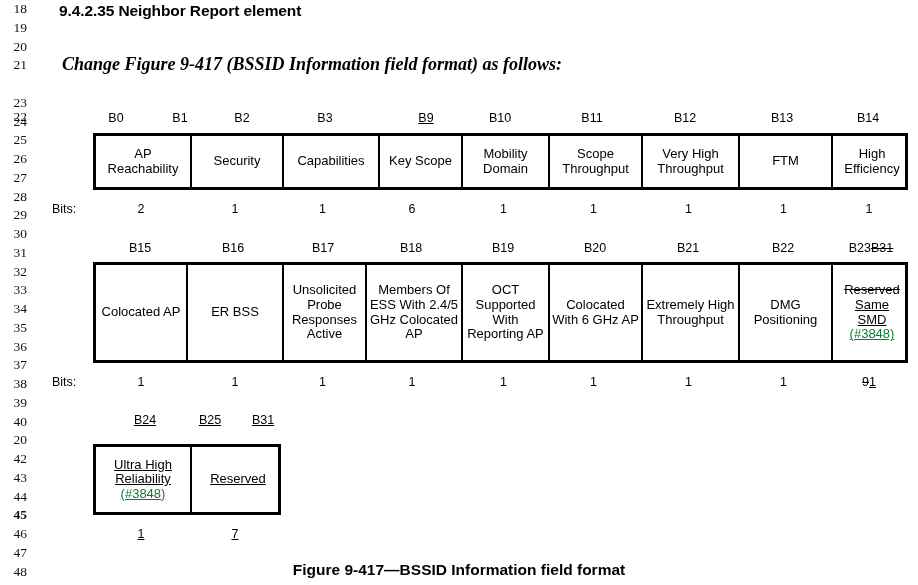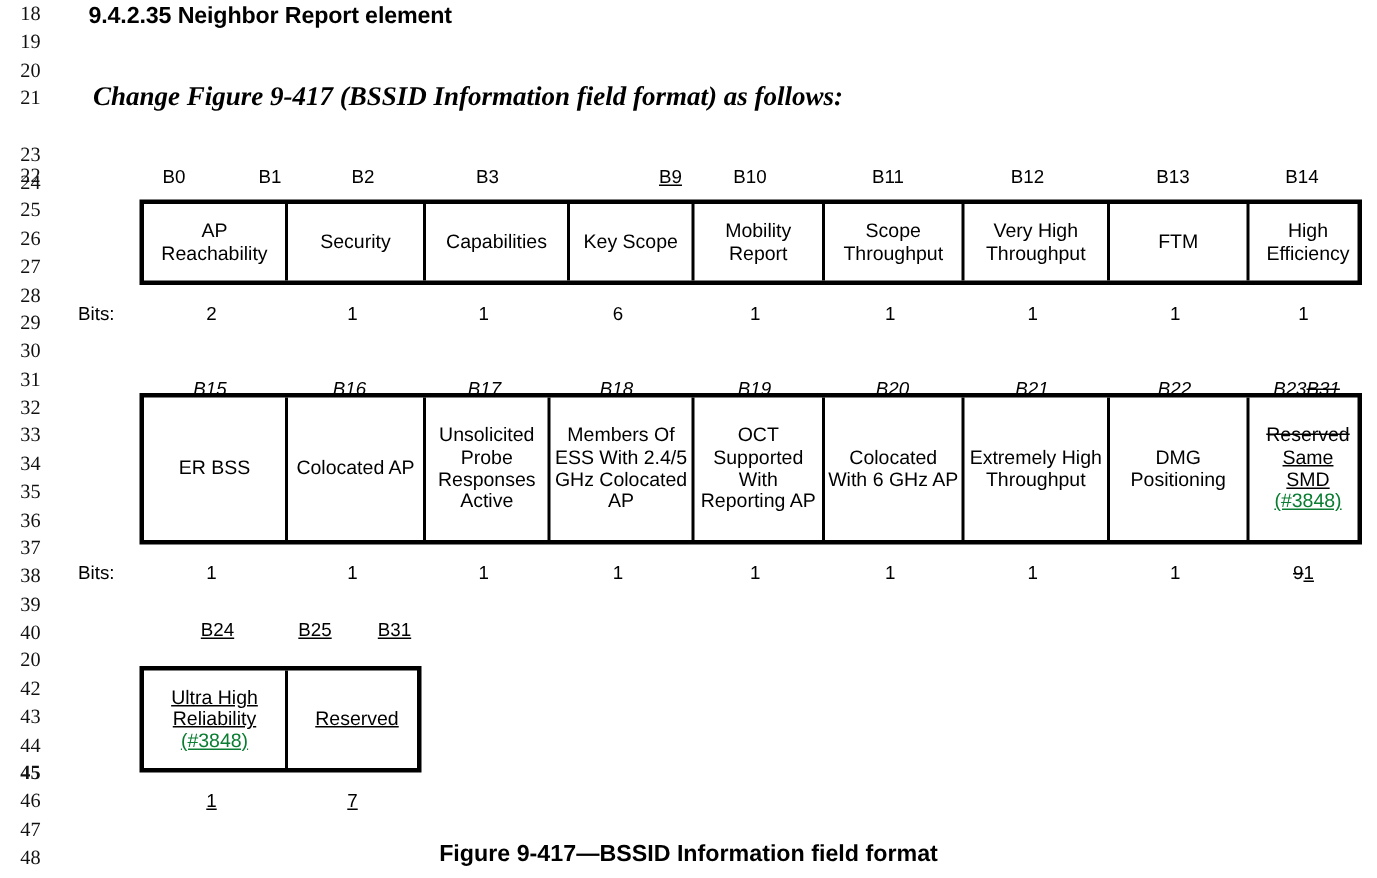--- a/index.html
+++ b/index.html
@@ -124,21 +124,21 @@
 <div id="sec-heading">9.4.2.35 Neighbor Report element</div>
 
 <div id="change-note">Change Figure 9-417 (BSSID Information field format) as follows:</div>
 
 <div class="bitlabels" id="row1-labels" style="left: 0px; top: 110px; width: 918px;">
     <span class="bl" style="left: 96px; width: 40px;">B0</span>
     <span class="bl" style="left: 160px; width: 40px;">B1</span>
     <span class="bl" style="left: 222px; width: 40px;">B2</span>
     <span class="bl" style="left: 305px; width: 40px;">B3</span>
     <span class="bl" style="left: 352px; width: 40px; margin-top: 43px;">B4</span>
-    <span class="bl" style="left: 427px; width: 40px; text-decoration: underline;">B9</span>
+    <span class="bl" style="left: 406px; width: 40px; text-decoration: underline;">B9</span>
     <span class="bl" style="left: 480px; width: 40px;">B10</span>
     <span class="bl" style="left: 572px; width: 40px;">B11</span>
     <span class="bl" style="left: 665px; width: 40px;">B12</span>
     <span class="bl" style="left: 762px; width: 40px;">B13</span>
     <span class="bl" style="left: 848px; width: 40px;">B14</span>
   </div>
 
 <div class="fmt-table" id="row1-table" style="left: 93px; top: 133px; width: 815px; height: 57px;">
     <div class="fmt-cell" style="width: 96px; flex: 0 0 96px;">
       <span class="cell-inner">AP Reachability</span>
@@ -146,21 +146,21 @@
     <div class="fmt-cell" style="width: 92px; flex: 0 0 92px;">
       <span class="cell-inner">Security</span>
     </div>
     <div class="fmt-cell" style="width: 96px; flex: 0 0 96px;">
       <span class="cell-inner">Capabilities</span>
     </div>
     <div class="fmt-cell" style="width: 83px; flex: 0 0 83px;">
       <span class="cell-inner">Key Scope</span>
     </div>
     <div class="fmt-cell" style="width: 87px; flex: 0 0 87px;">
-      <span class="cell-inner">Mobility Report</span>
+      <span class="cell-inner">Mobility Domain</span>
     </div>
     <div class="fmt-cell" style="width: 93px; flex: 0 0 93px;">
       <span class="cell-inner">Scope Throughput</span>
     </div>
     <div class="fmt-cell" style="width: 97px; flex: 0 0 97px;">
       <span class="cell-inner">Very High Throughput</span>
     </div>
     <div class="fmt-cell" style="width: 93px; flex: 0 0 93px;">
       <span class="cell-inner">FTM</span>
     </div>
@@ -175,38 +175,38 @@
     <span class="bv" style="left: 215px; width: 40px;">1</span>
     <span class="bv" style="left: 302.5px; width: 40px;">1</span>
     <span class="bv" style="left: 392px; width: 40px;">6</span>
     <span class="bv" style="left: 483.5px; width: 40px;">1</span>
     <span class="bv" style="left: 573.5px; width: 40px;">1</span>
     <span class="bv" style="left: 668.5px; width: 40px;">1</span>
     <span class="bv" style="left: 763.5px; width: 40px;">1</span>
     <span class="bv" style="left: 849px; width: 40px;">1</span>
   </div>
 
-<div class="bitlabels" id="row2-labels" style="left: 0px; top: 251px; width: 918px; font-style: italic;">
+<div class="bitlabels" id="row2-labels" style="left: 0px; top: 240px; width: 918px;">
     <span class="bl" style="left: 120px; width: 40px;">B15</span>
     <span class="bl" style="left: 213px; width: 40px;">B16</span>
     <span class="bl" style="left: 303px; width: 40px;">B17</span>
     <span class="bl" style="left: 391px; width: 40px;">B18</span>
     <span class="bl" style="left: 483px; width: 40px;">B19</span>
     <span class="bl" style="left: 575px; width: 40px;">B20</span>
     <span class="bl" style="left: 668px; width: 40px;">B21</span>
     <span class="bl" style="left: 763px; width: 40px;">B22</span>
     <span class="bl" style="left: 836px; width: 70px;"><span>B23</span><span class="strike">B31</span></span>
   </div>
 
 <div class="fmt-table" id="row2-table" style="left: 93px; top: 262px; width: 815px; height: 101px;">
-    <div class="fmt-cell" style="width: 96px; flex: 0 0 96px;">
-      <span class="cell-inner">ER BSS</span>
-    </div>
     <div class="fmt-cell" style="width: 92px; flex: 0 0 92px;">
       <span class="cell-inner">Colocated AP</span>
+    </div>
+    <div class="fmt-cell" style="width: 96px; flex: 0 0 96px;">
+      <span class="cell-inner">ER BSS</span>
     </div>
     <div class="fmt-cell" style="width: 83px; flex: 0 0 83px;">
       <span class="cell-inner">Unsolicited Probe Responses Active</span>
     </div>
     <div class="fmt-cell" style="width: 96px; flex: 0 0 96px;">
       <span class="cell-inner">Members Of ESS With 2.4/5 GHz Colocated AP</span>
     </div>
     <div class="fmt-cell" style="width: 87px; flex: 0 0 87px;">
       <span class="cell-inner">OCT Supported With Reporting AP</span>
     </div>

